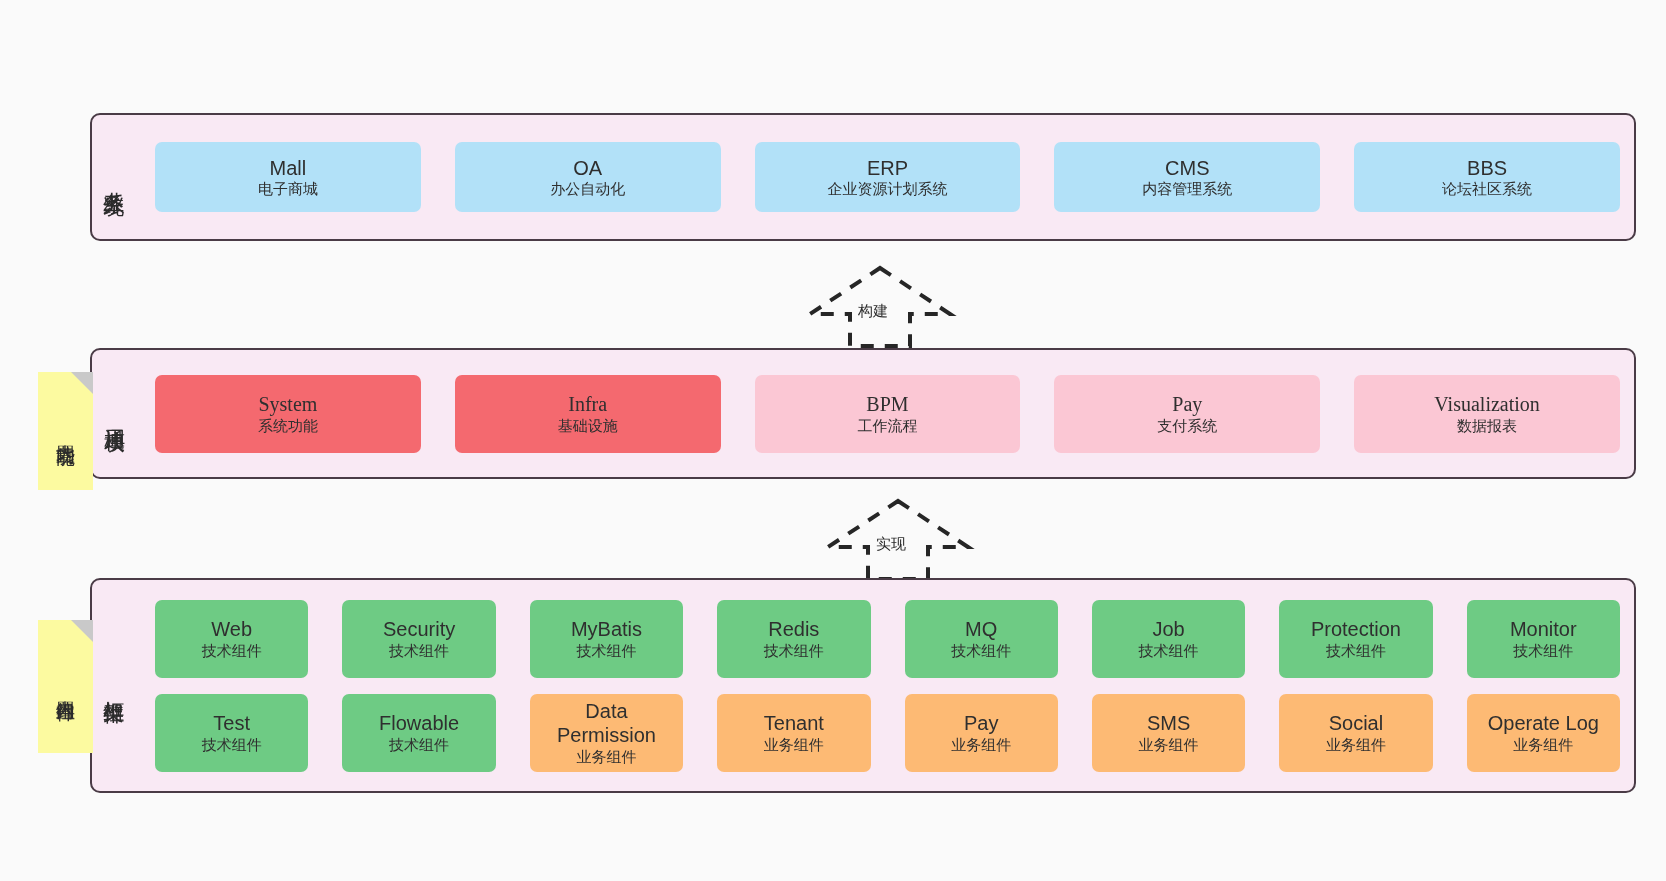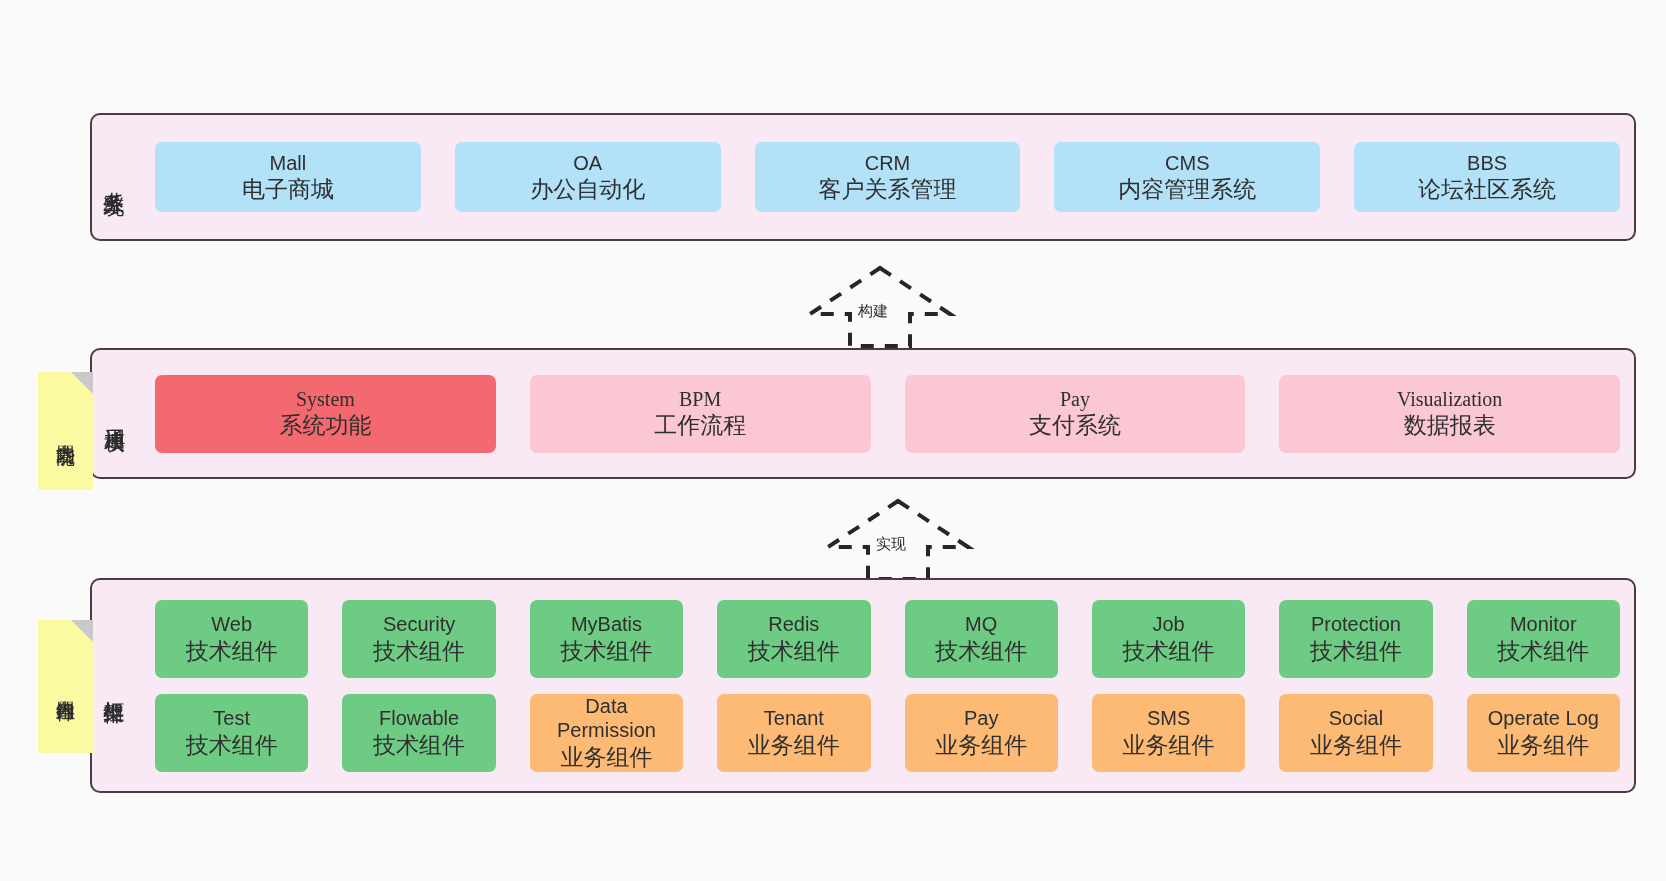--- a/index.html
+++ b/index.html
@@ -59,21 +59,21 @@
     display: flex;
     flex-direction: column;
     align-items: center;
     justify-content: center;
     text-align: center;
     color: #2f2f2f;
     line-height: 1.22;
     padding: 6px 4px;
   }
   .card .en { font-size: 20px; }
-  .card .cn { font-size: 23px; }
+  .card .cn { font-size: 15px; }
 
   
   .c-blue        { background: #b2e1f8; }
   .c-red         { background: #f4696f; }
   .c-pink        { background: #fbc7d4; }
   .c-green       { background: #6ecb84; }
   .c-green-light { background: #fdba74; }
 
   
   #layer-business { left: 90px;  top: 113px; width: 1546px; height: 128px; }
@@ -133,22 +133,22 @@
       <div class="row">
         <div class="card c-blue">
           <span class="en">Mall</span>
           <span class="cn">电子商城</span>
         </div>
         <div class="card c-blue">
           <span class="en">OA</span>
           <span class="cn">办公自动化</span>
         </div>
         <div class="card c-blue">
-          <span class="en">CRM</span>
-          <span class="cn">客户关系管理</span>
+          <span class="en">ERP</span>
+          <span class="cn">企业资源计划系统</span>
         </div>
         <div class="card c-blue">
           <span class="en">CMS</span>
           <span class="cn">内容管理系统</span>
         </div>
         <div class="card c-blue">
           <span class="en">BBS</span>
           <span class="cn">论坛社区系统</span>
         </div>
       </div>
@@ -166,20 +166,24 @@
     <span>内置功能</span>
   </div>
   <div class="layer" id="layer-common">
     <div class="layer-title">通用模块</div>
     <div class="layer-body">
       <div class="row">
         <div class="card c-red">
           <span class="en">System</span>
           <span class="cn">系统功能</span>
         </div>
+        <div class="card c-red">
+          <span class="en">Infra</span>
+          <span class="cn">基础设施</span>
+        </div>
         <div class="card c-pink">
           <span class="en">BPM</span>
           <span class="cn">工作流程</span>
         </div>
         <div class="card c-pink">
           <span class="en">Pay</span>
           <span class="cn">支付系统</span>
         </div>
         <div class="card c-pink">
           <span class="en">Visualization</span>

